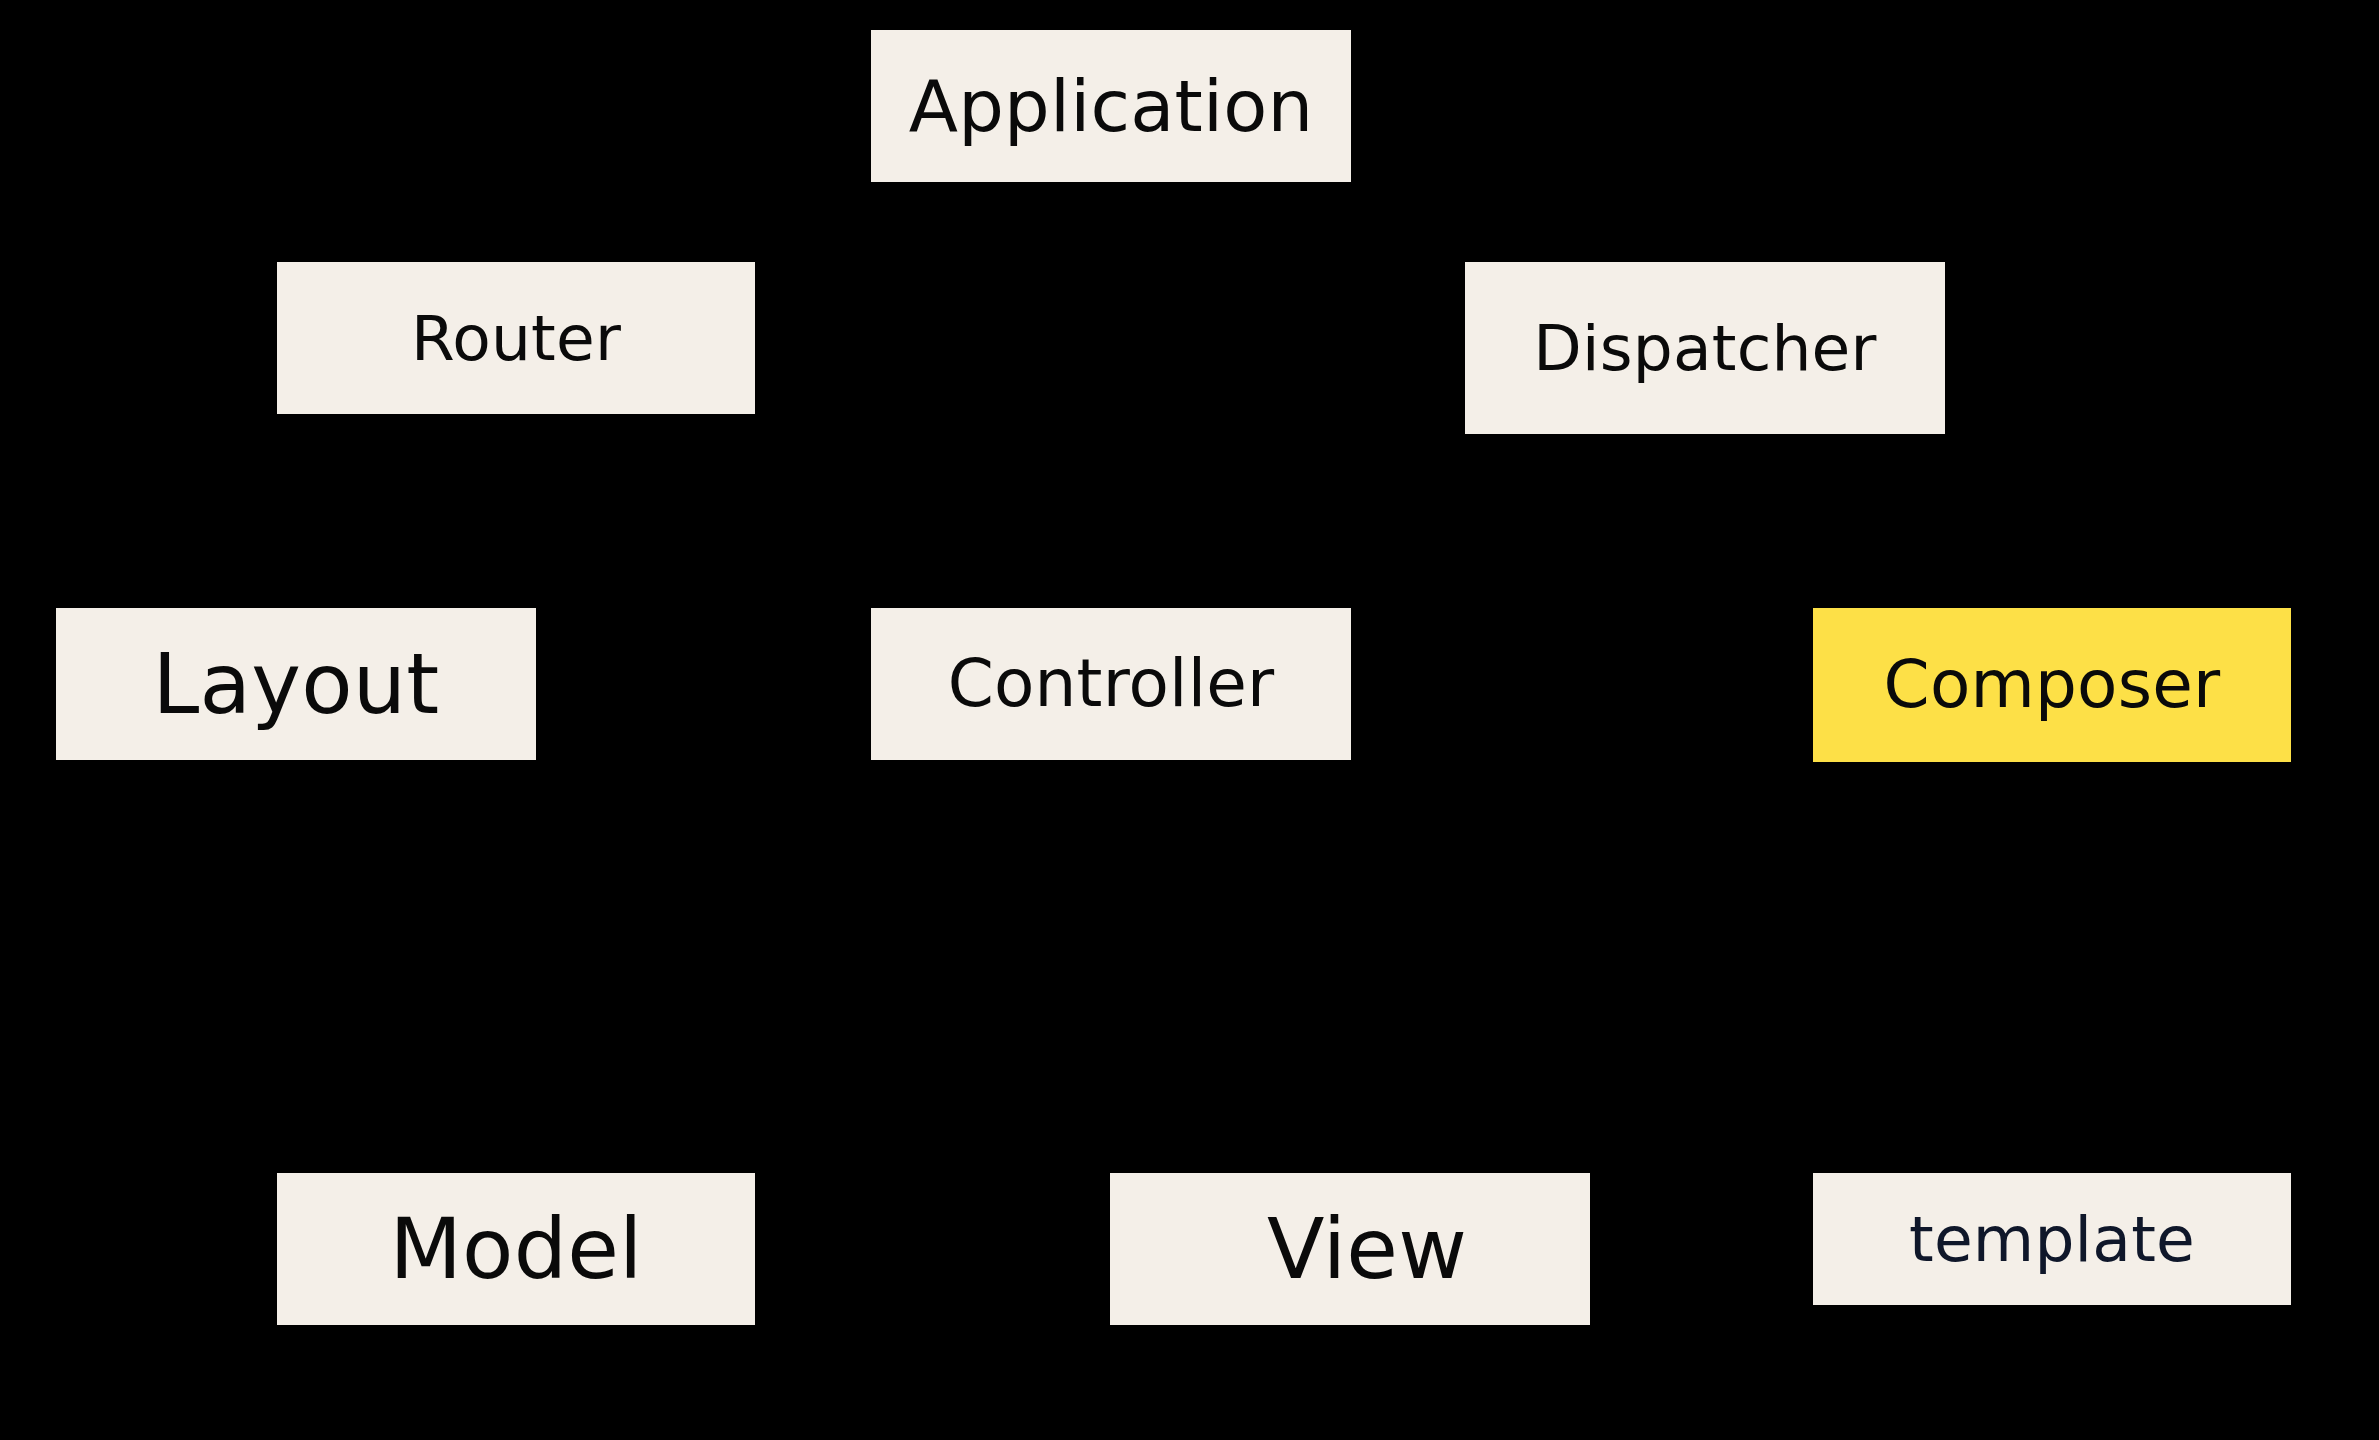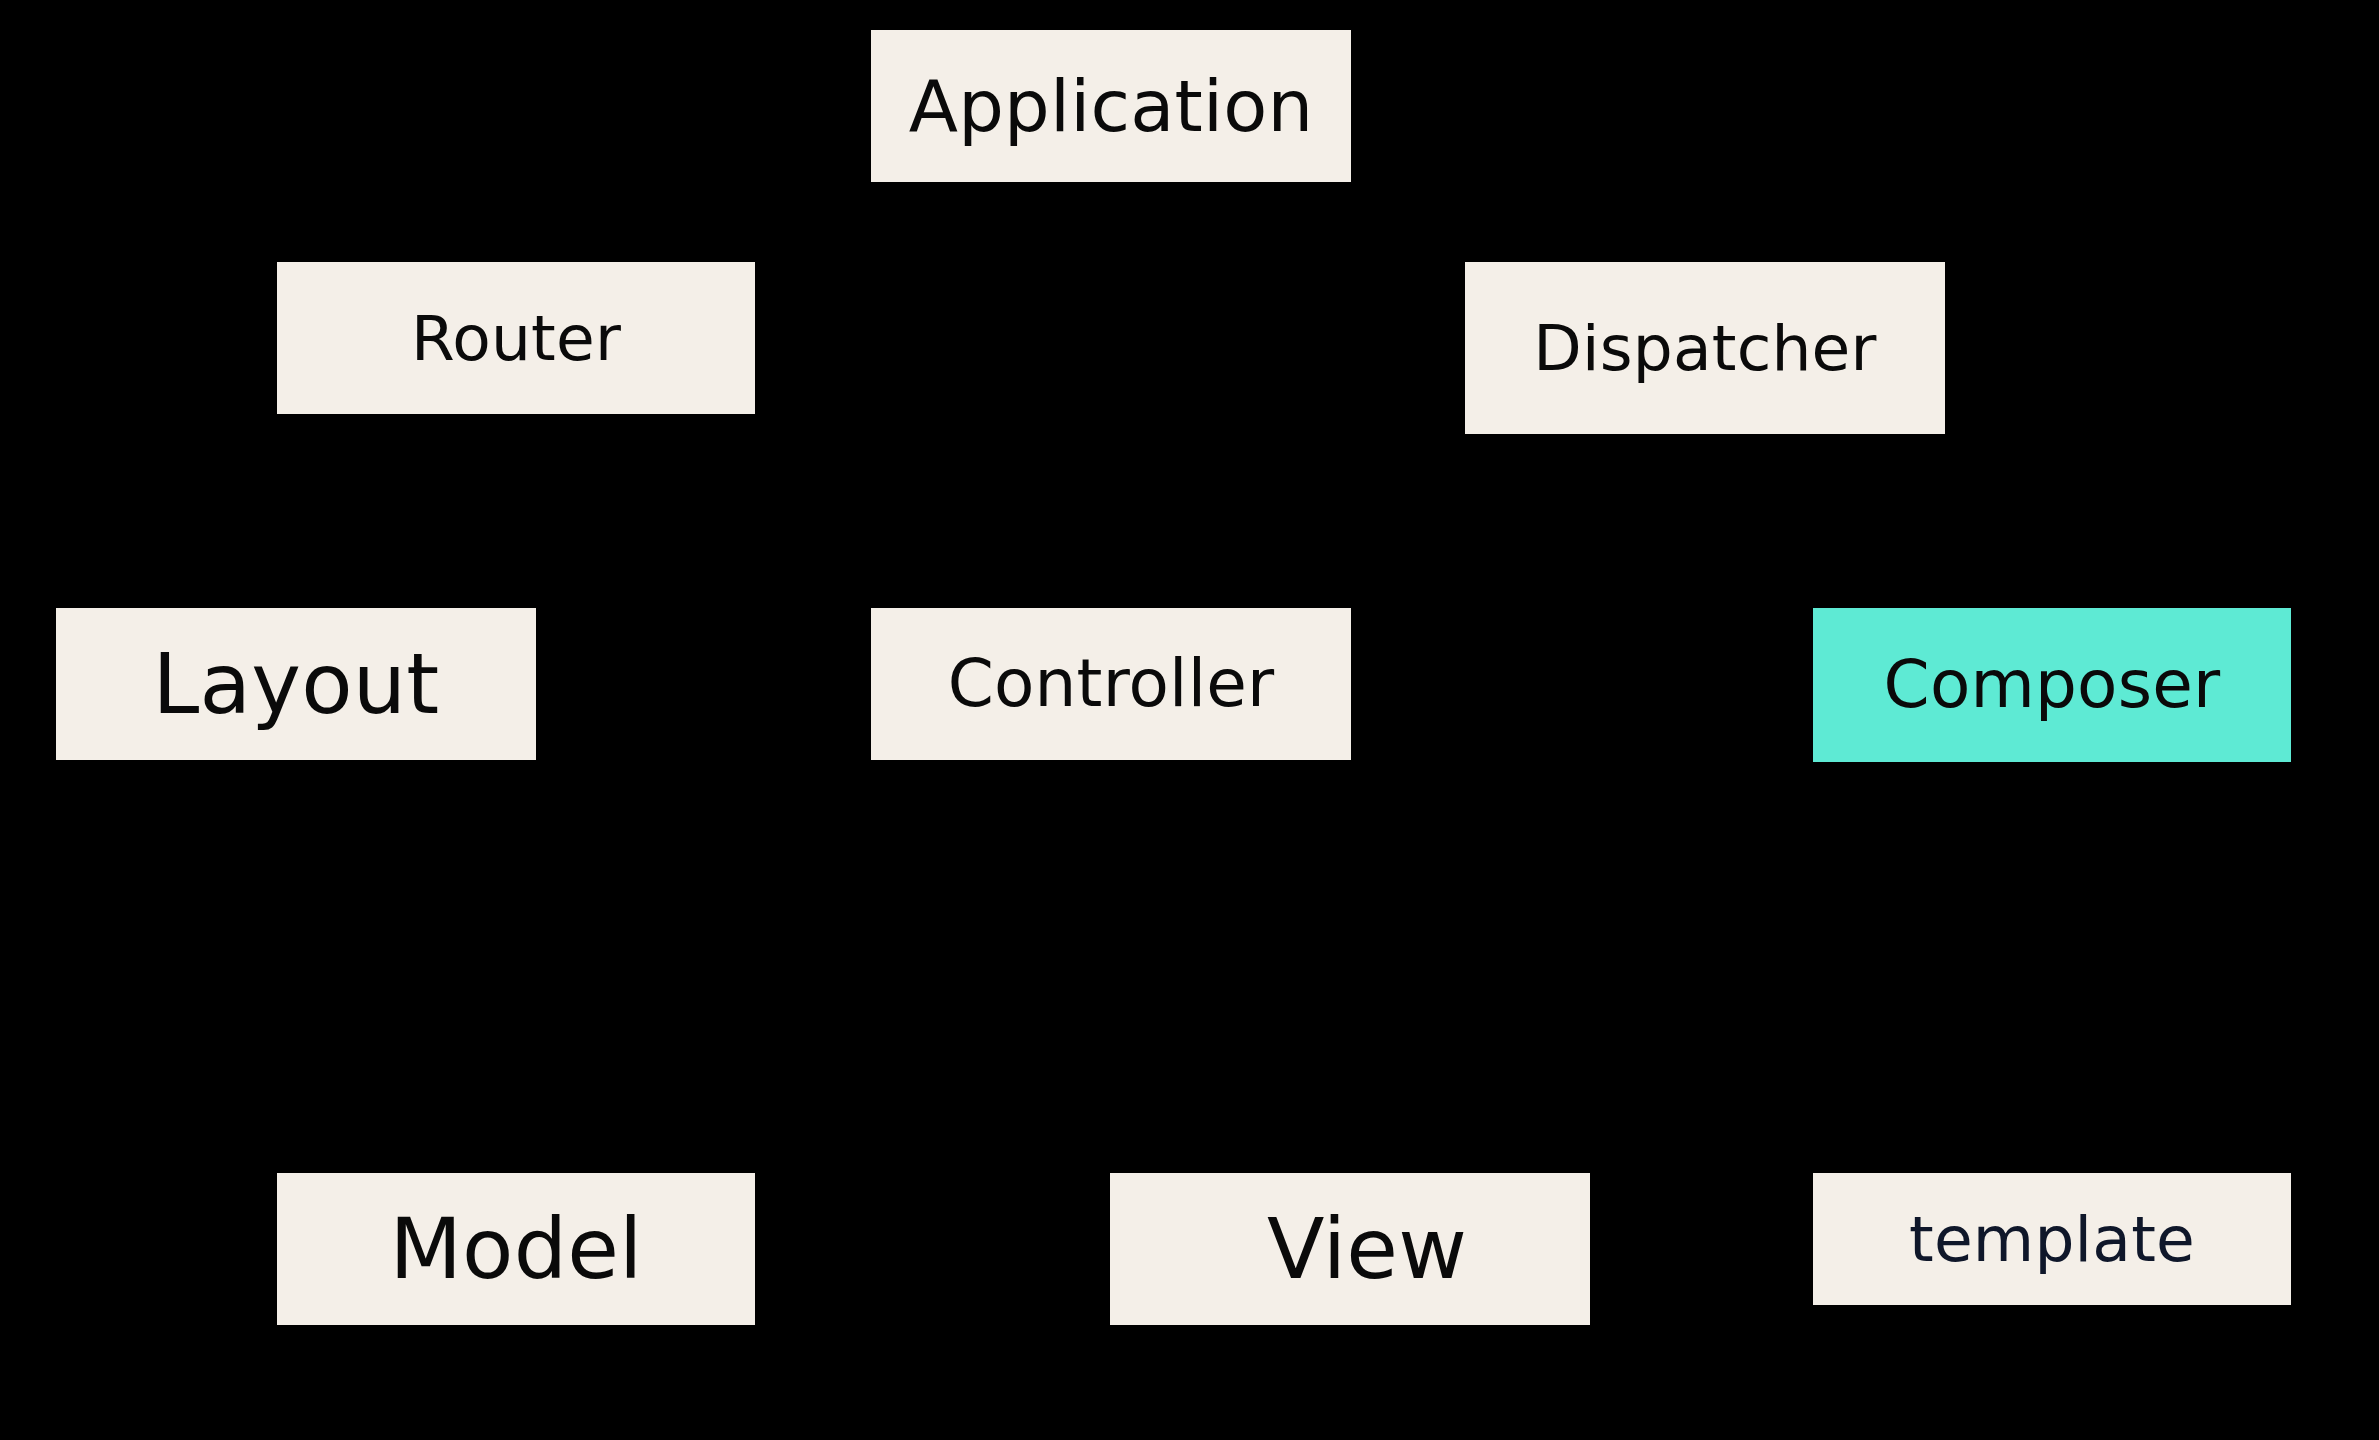--- a/index.html
+++ b/index.html
@@ -50,21 +50,21 @@
     </div>
     <div class="node" style="left: 1465px; top: 262px; width: 480px; height: 172px; font-size: 63px; background: rgb(244, 239, 232); color: rgb(10, 10, 10);">
       <span class="node-label">Dispatcher</span>
     </div>
     <div class="node" style="left: 56px; top: 608px; width: 480px; height: 152px; font-size: 84px; background: rgb(244, 239, 232); color: rgb(10, 10, 10);">
       <span class="node-label">Layout</span>
     </div>
     <div class="node" style="left: 871px; top: 608px; width: 480px; height: 152px; font-size: 66px; background: rgb(244, 239, 232); color: rgb(10, 10, 10);">
       <span class="node-label">Controller</span>
     </div>
-    <div class="node" style="left: 1813px; top: 608px; width: 478px; height: 154px; font-size: 66px; background: #5eead4; color: rgb(10, 10, 10);">
+    <div class="node" style="left: 1813px; top: 608px; width: 478px; height: 154px; font-size: 66px; background: #fde047; color: rgb(10, 10, 10);">
       <span class="node-label">Composer</span>
     </div>
     <div class="node" style="left: 277px; top: 1173px; width: 478px; height: 152px; font-size: 84px; background: rgb(244, 239, 232); color: rgb(10, 10, 10);">
       <span class="node-label">Model</span>
     </div>
     <div class="node" style="left: 1110px; top: 1173px; width: 480px; height: 152px; font-size: 84px; background: rgb(244, 239, 232); color: rgb(10, 10, 10); padding-left: 34px;">
       <span class="node-label">View</span>
     </div>
     <div class="node" style="left: 1813px; top: 1173px; width: 478px; height: 132px; font-size: 63px; background: rgb(244, 239, 232); color: #0f172a;">
       <span class="node-label">template</span>

